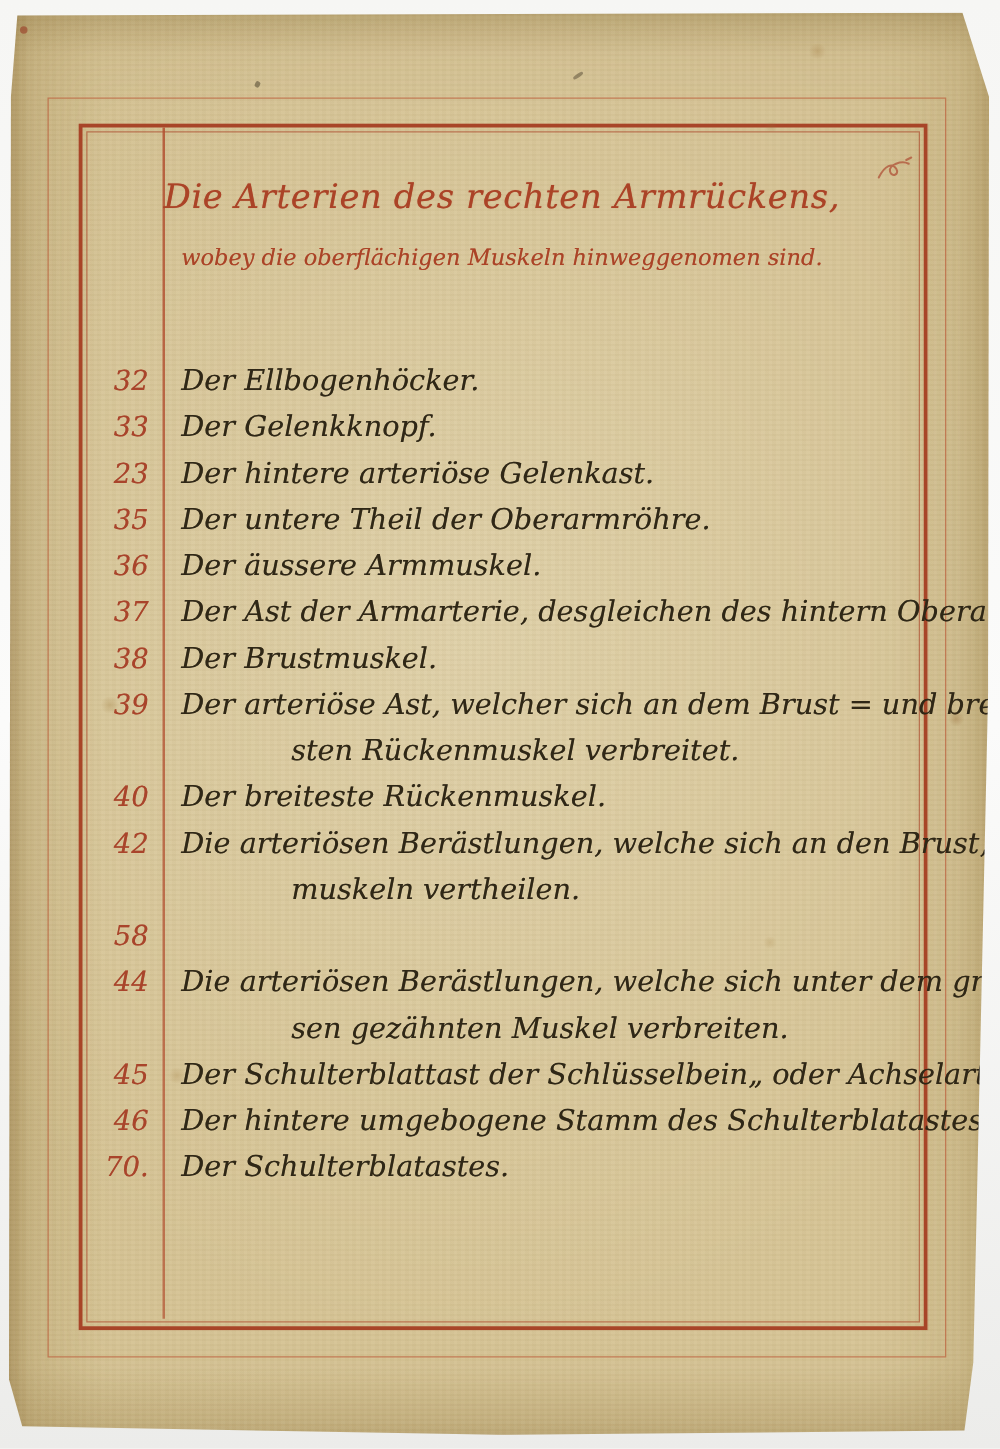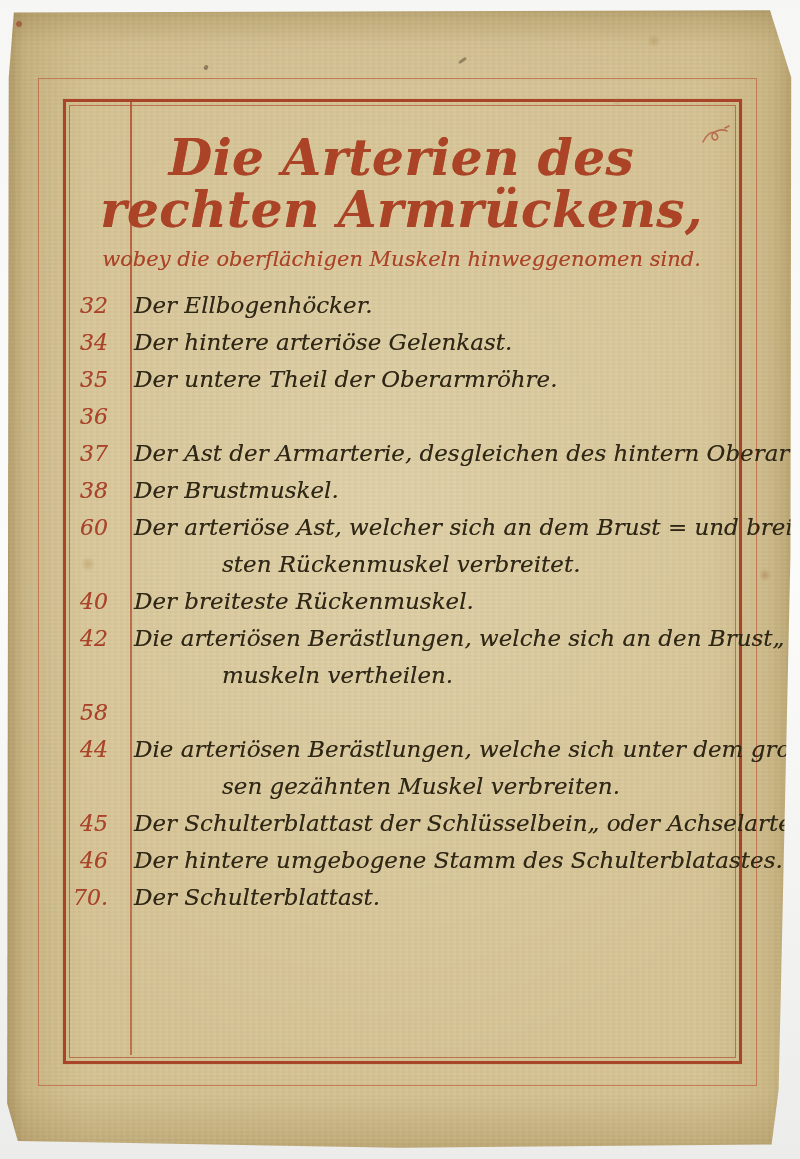--- a/index.html
+++ b/index.html
@@ -60,40 +60,39 @@
   }
   
   .title-block {
     position: absolute; left: 67px; top: 123px;
     width: 657px;
     text-align: center;
     color: #ab4327;
     font-style: italic;
   }
   .title-l1 {
-    font-size: 50px;
+    font-size: 27px;
     line-height: 52px;
     letter-spacing: 0.5px;
     text-shadow: 0 0 0.6px rgba(171,67,39,0.7);
-    font-weight: bold;
   }
   .title-l2 {
-    font-size: 21px;
+    font-size: 18px;
     line-height: 38px;
     margin-top: 4px;
     text-shadow: 0 0 0.5px rgba(171,67,39,0.6);
   }
   .flourish {
     position: absolute; left: 693px; top: 115px;
     width: 36px; height: 26px;
     opacity: 0.85;
   }
   
   .item-list {
-    position: absolute; left: 48px; top: 278px;
+    position: absolute; left: 59px; top: 278px;
     width: 732px;
     color: #2f2716;
     font-style: italic;
   }
   .row { display: flex; align-items: flex-start; }
   .num {
     flex: 0 0 54px;
     text-align: right;
     padding-right: 14px;
     font-size: 22px;
@@ -142,48 +141,57 @@
     </div>
 
     <div class="item-list">
         <div class="row">
           <span class="num">32</span>
           <span class="txt">
             <span class="tline">Der Ellbogenhöcker.</span>
           </span>
         </div>
         <div class="row">
-          <span class="num">34</span>
+          <span class="num">33</span>
+          <span class="txt">
+            <span class="tline">Der Gelenkknopf.</span>
+          </span>
+        </div>
+        <div class="row">
+          <span class="num">23</span>
           <span class="txt">
             <span class="tline">Der hintere arteriöse Gelenkast.</span>
           </span>
         </div>
         <div class="row">
           <span class="num">35</span>
           <span class="txt">
             <span class="tline">Der untere Theil der Oberarmröhre.</span>
           </span>
         </div>
         <div class="row">
           <span class="num">36</span>
+          <span class="txt">
+            <span class="tline">Der äussere Armmuskel.</span>
+          </span>
         </div>
         <div class="row">
           <span class="num">37</span>
           <span class="txt">
             <span class="tline">Der Ast der Armarterie, desgleichen des hintern Oberarms</span>
           </span>
         </div>
         <div class="row">
           <span class="num">38</span>
           <span class="txt">
             <span class="tline">Der Brustmuskel.</span>
           </span>
         </div>
         <div class="row">
-          <span class="num">60</span>
+          <span class="num">39</span>
           <span class="txt">
             <span class="tline">Der arteriöse Ast, welcher sich an dem Brust = und breite„</span>
             <span class="tline cont">sten Rückenmuskel verbreitet.</span>
           </span>
         </div>
         <div class="row">
           <span class="num">40</span>
           <span class="txt">
             <span class="tline">Der breiteste Rückenmuskel.</span>
           </span>
@@ -213,21 +221,21 @@
         </div>
         <div class="row">
           <span class="num">46</span>
           <span class="txt">
             <span class="tline">Der hintere umgebogene Stamm des Schulterblatastes.</span>
           </span>
         </div>
         <div class="row">
           <span class="num">70.</span>
           <span class="txt">
-            <span class="tline">Der Schulterblattast.</span>
+            <span class="tline">Der Schulterblatastes.</span>
           </span>
         </div>
       </div>
 
     <div class="spot s1"></div>
     <div class="spot s2"></div>
     <div class="spot s3"></div>
     <div class="spot s4"></div>
     <div class="spot s5"></div>
     <div class="spot s6"></div>

